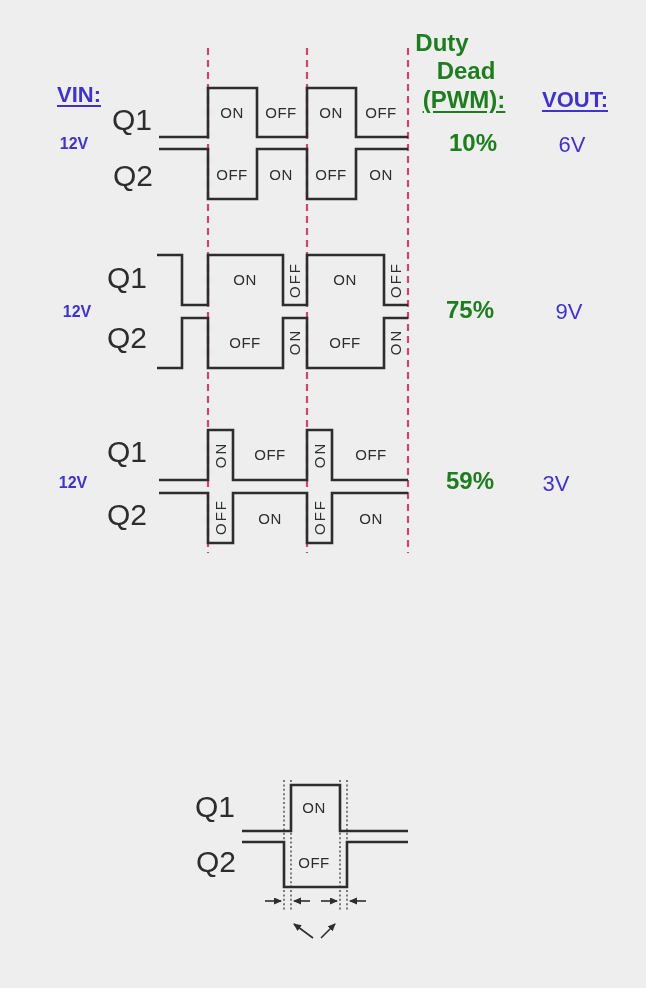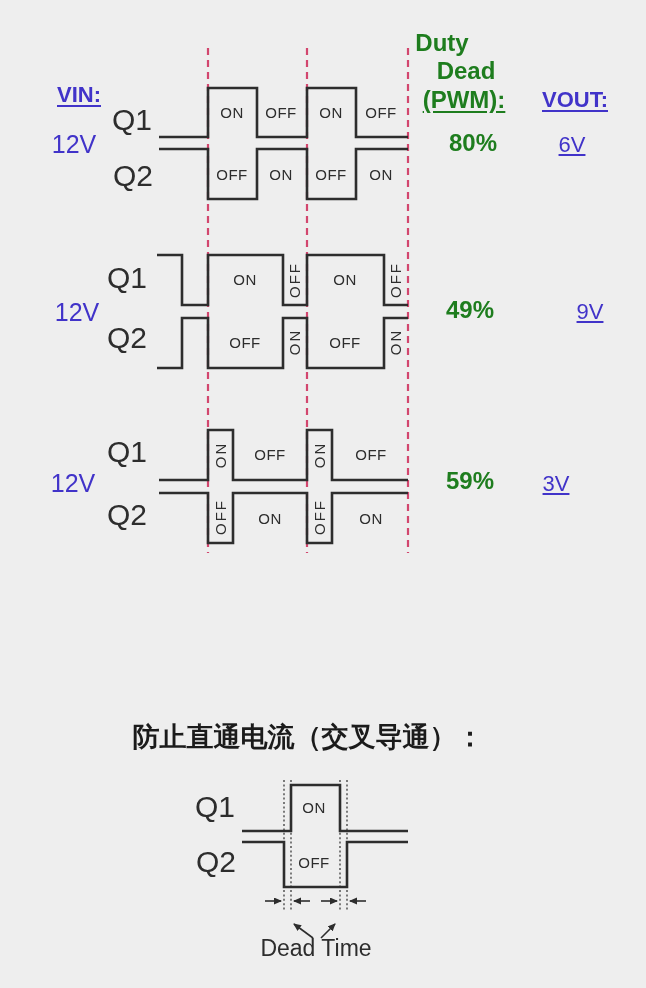--- a/index.html
+++ b/index.html
@@ -12,23 +12,23 @@
   svg{position:absolute;left:0;top:0;}
   .dash{stroke:var(--dashed_marker);stroke-width:2.2;stroke-dasharray:7 5;fill:none;}
   .wave{stroke:var(--line);stroke-width:2.6;fill:none;stroke-linejoin:miter;}
   .dots{stroke:var(--line);stroke-width:1.2;stroke-dasharray:2 2.4;fill:none;}
   .thin{stroke:var(--line);stroke-width:1.6;fill:none;}
   .ahead{fill:var(--line);}
   .lbl{position:absolute;transform:translate(-50%,-50%);white-space:nowrap;line-height:1;color:var(--line);}
   .lbl.v{transform:translate(-50%,-50%) rotate(-90deg);letter-spacing:2px;}
   .sig{font-size:15px;letter-spacing:.5px;}
   .q{font-size:30px;font-weight:500;}
-  .blue{color:var(--blue_text);font-size:22px;font-weight:600;text-decoration:underline;}
+  .blue{color:var(--blue_text);font-size:22px;font-weight:600;}
   .blue.val{font-weight:500;}
-  .vin12{color:var(--blue_text);font-size:25px;font-weight:400;}
+  .vin12{color:var(--blue_text);font-size:16px;font-weight:700;}
   .green{color:var(--green_text);font-size:24px;font-weight:700;}
   .und{text-decoration:underline;text-underline-offset:3px;}
   .cjk{font-size:27px;font-weight:700;color:var(--heading_text);}
   .dead{font-size:23px;font-weight:500;}
 </style>
 </head>
 <body>
 
 <div id="canvas">
 
@@ -79,51 +79,49 @@
   <span class="lbl q" style="left:133px;top:176px">Q2</span>
   <span class="lbl vin12" style="left:74px;top:144px">12V</span>
   <span class="lbl sig" style="left:232px;top:112px">ON</span>
   <span class="lbl sig" style="left:281px;top:112px">OFF</span>
   <span class="lbl sig" style="left:331px;top:112px">ON</span>
   <span class="lbl sig" style="left:381px;top:112px">OFF</span>
   <span class="lbl sig" style="left:232px;top:174px">OFF</span>
   <span class="lbl sig" style="left:281px;top:174px">ON</span>
   <span class="lbl sig" style="left:331px;top:174px">OFF</span>
   <span class="lbl sig" style="left:381px;top:174px">ON</span>
-  <span class="lbl green" style="left:473px;top:143px">80%</span>
+  <span class="lbl green" style="left:473px;top:143px">10%</span>
   <span class="lbl blue val" style="left:572px;top:145px">6V</span>
 
   <span class="lbl q" style="left:127px;top:278px">Q1</span>
   <span class="lbl q" style="left:127px;top:338px">Q2</span>
   <span class="lbl vin12" style="left:77px;top:312px">12V</span>
   <span class="lbl sig" style="left:245px;top:279px">ON</span>
   <span class="lbl sig v" style="left:294px;top:280px">OFF</span>
   <span class="lbl sig" style="left:345px;top:279px">ON</span>
   <span class="lbl sig v" style="left:395px;top:280px">OFF</span>
   <span class="lbl sig" style="left:245px;top:342px">OFF</span>
   <span class="lbl sig v" style="left:294px;top:342px">ON</span>
   <span class="lbl sig" style="left:345px;top:342px">OFF</span>
   <span class="lbl sig v" style="left:395px;top:342px">ON</span>
-  <span class="lbl green" style="left:470px;top:310px">49%</span>
-  <span class="lbl blue val" style="left:590px;top:312px">9V</span>
+  <span class="lbl green" style="left:470px;top:310px">75%</span>
+  <span class="lbl blue val" style="left:569px;top:312px">9V</span>
 
   <span class="lbl q" style="left:127px;top:452px">Q1</span>
   <span class="lbl q" style="left:127px;top:515px">Q2</span>
   <span class="lbl vin12" style="left:73px;top:483px">12V</span>
   <span class="lbl sig v" style="left:220px;top:455px">ON</span>
   <span class="lbl sig" style="left:270px;top:454px">OFF</span>
   <span class="lbl sig v" style="left:319px;top:455px">ON</span>
   <span class="lbl sig" style="left:371px;top:454px">OFF</span>
   <span class="lbl sig v" style="left:220px;top:517px">OFF</span>
   <span class="lbl sig" style="left:270px;top:518px">ON</span>
   <span class="lbl sig v" style="left:319px;top:517px">OFF</span>
   <span class="lbl sig" style="left:371px;top:518px">ON</span>
   <span class="lbl green" style="left:470px;top:481px">59%</span>
   <span class="lbl blue val" style="left:556px;top:484px">3V</span>
 
-  <span class="lbl cjk" style="left:308px;top:737px">防止直通电流（交叉导通）：</span>
   <span class="lbl q" style="left:215px;top:807px">Q1</span>
   <span class="lbl q" style="left:216px;top:862px">Q2</span>
   <span class="lbl sig" style="left:314px;top:807px">ON</span>
   <span class="lbl sig" style="left:314px;top:862px">OFF</span>
-  <span class="lbl dead" style="left:316px;top:948px">Dead Time</span>
 
 </div>
 
 </body></html>

